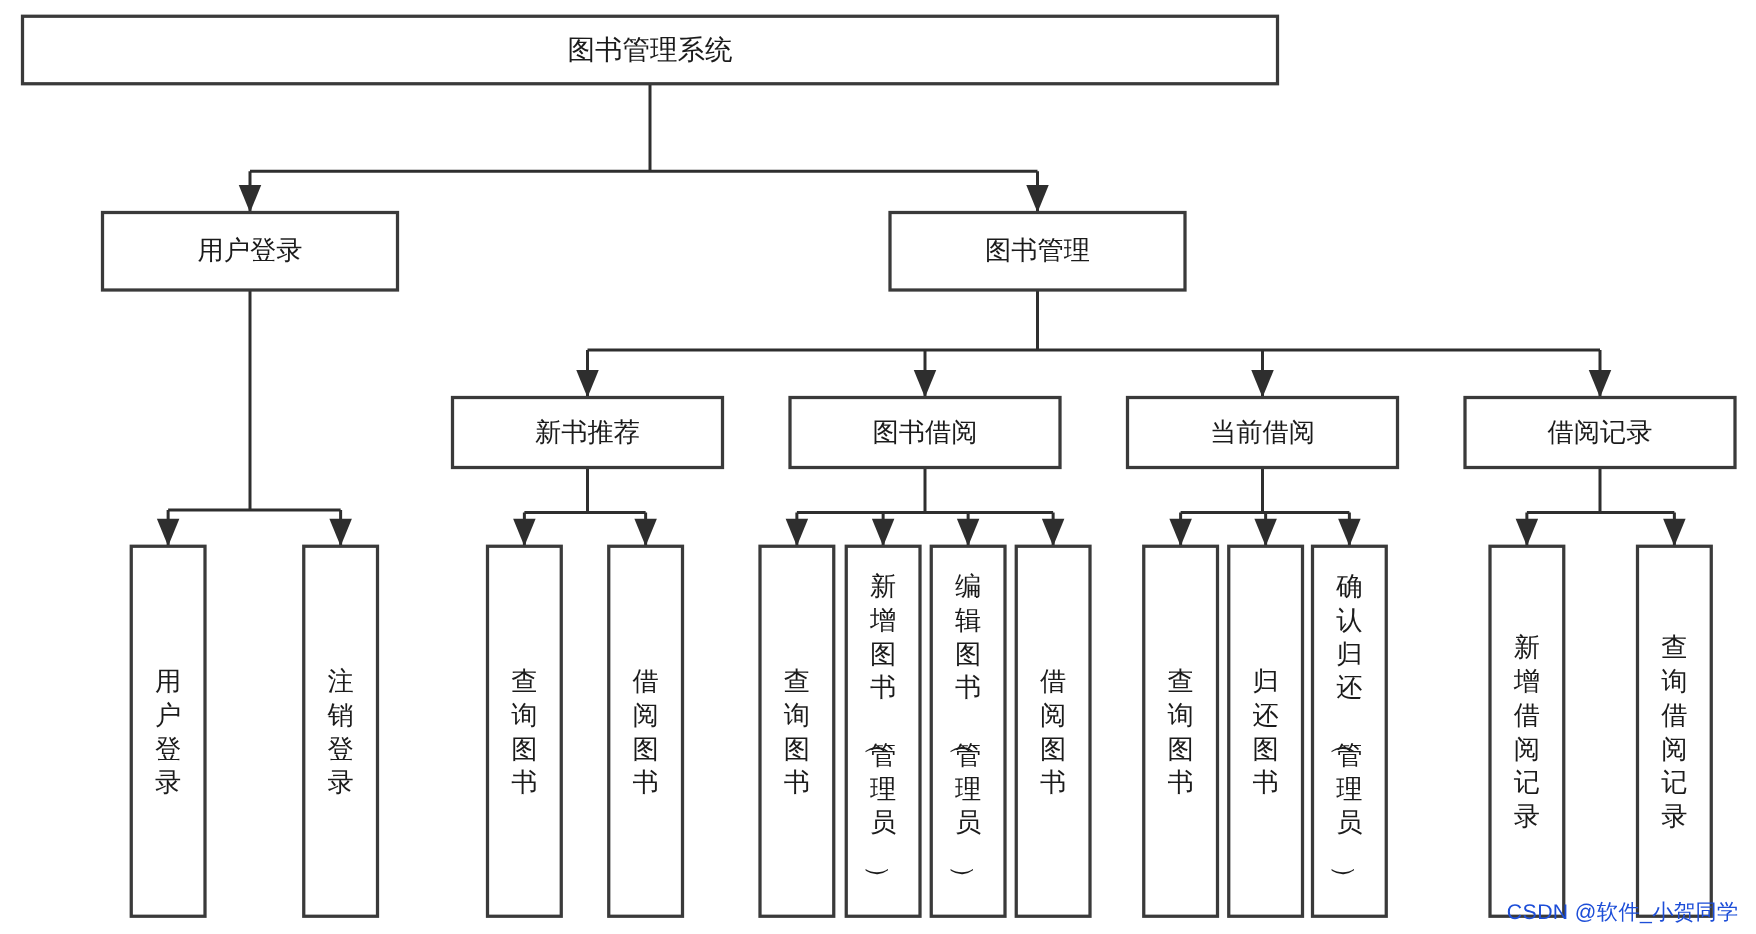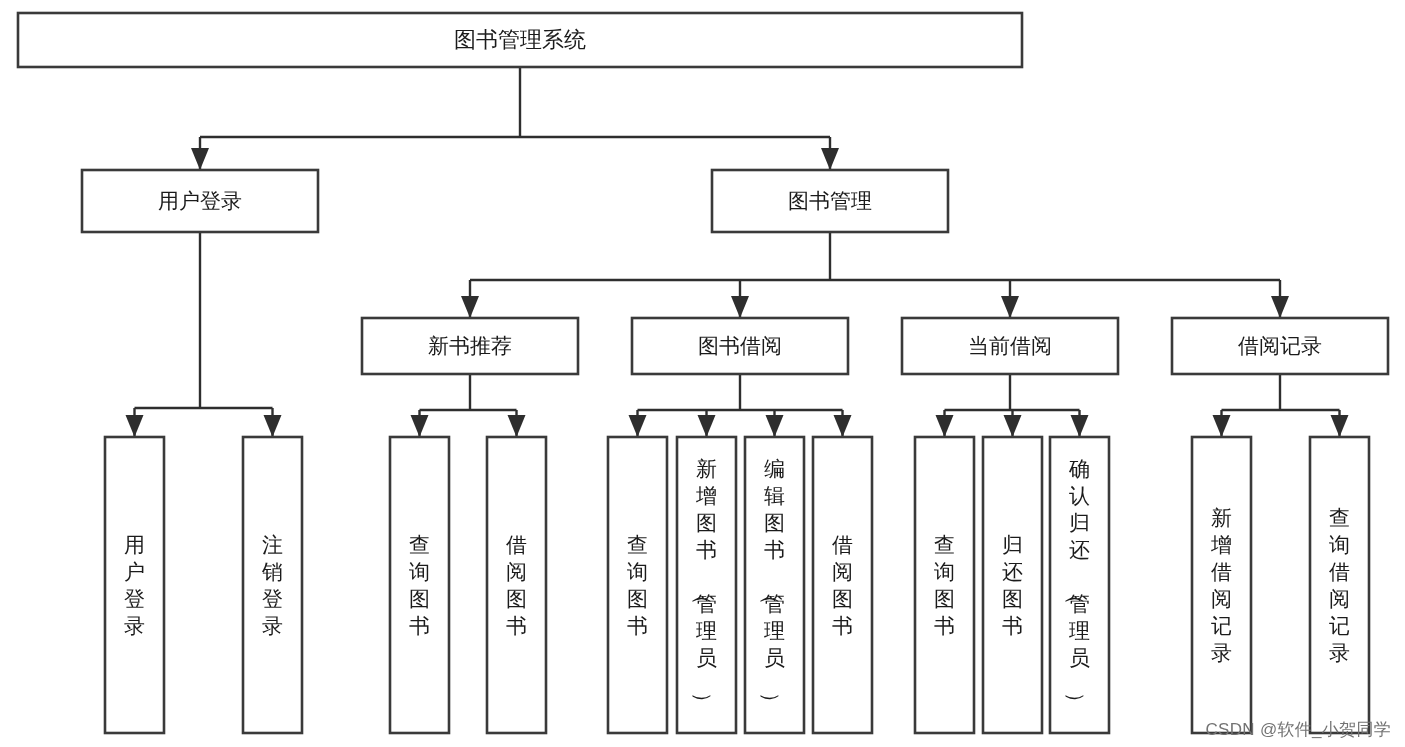--- a/index.html
+++ b/index.html
@@ -55,21 +55,21 @@
   .arrow-head {
     fill: #2e2e2e;
     stroke: none;
   }
   .watermark {
     position: absolute;
     right: 14px;
     bottom: 6px;
     font-family: "Liberation Sans", "DejaVu Sans", sans-serif;
     font-size: 17px;
-    color: #737373;
+    color: #1d4ed8;
     white-space: nowrap;
     letter-spacing: 0.3px;
     user-select: none;
   }
 </style>
 </head>
 <body>
 
 <div id="chart-root">
   <svg class="diagram" viewBox="0 0 1405 747">

